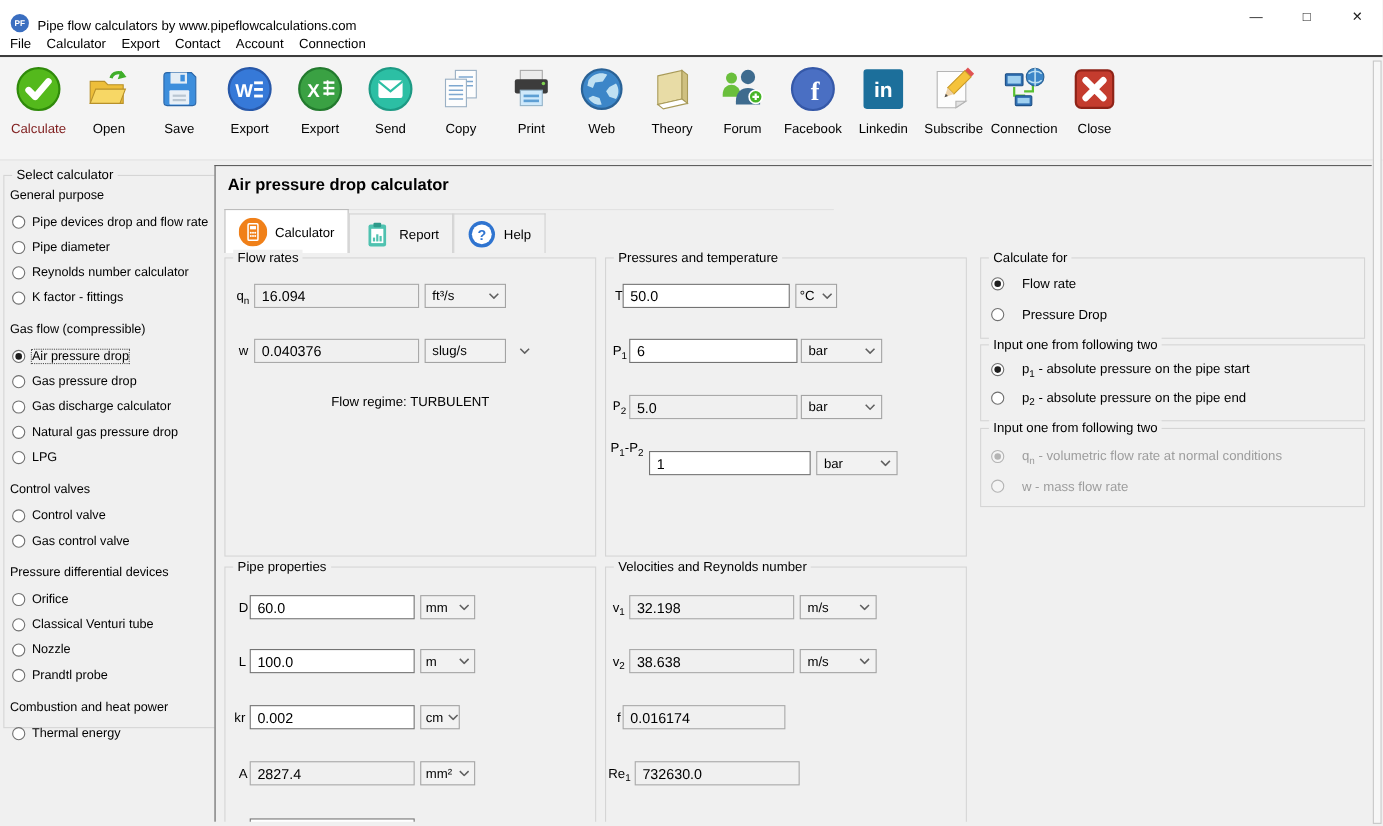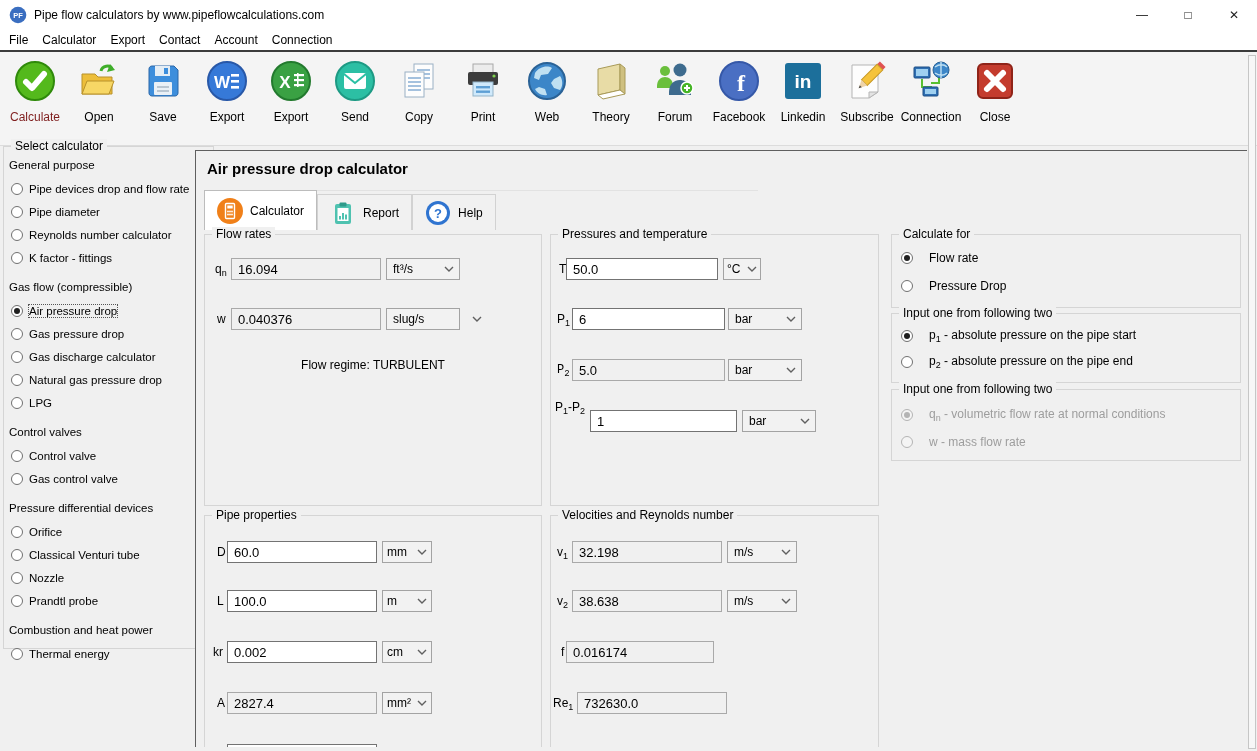--- a/index.html
+++ b/index.html
@@ -4,41 +4,41 @@
 <style>
   * { box-sizing: border-box; margin: 0; padding: 0; }
   html,body { width:1257px; height:751px; }
   body {
     font-family:"Liberation Sans", sans-serif;
     background:#f0f0f0; color:#000;
     position:relative; overflow:hidden; cursor:default;
     font-size:12px;
   }
   
-  .titlebar { height:30px; background:#ffffff; display:flex; align-items:center; padding-left:9px; }
+  .titlebar { height:30px; background:#ffffff; display:flex; align-items:flex-end; padding-left:9px; }
   .app-icon { width:18px; height:18px; flex:0 0 18px; }
   .title-text { margin-left:7px; font-size:12px; }
   .win-controls { margin-left:auto; display:flex; height:100%; }
   .win-btn { width:46px; height:100%; display:flex; align-items:center; justify-content:center; font-size:12px; color:#222; }
   
   .menubar { height:20px; background:#ffffff; display:flex; align-items:center; padding-left:2px; }
   .menu-item { padding:2px 7px; font-size:12px; }
   .menu-sep { height:2px; background:#3c3c3c; }
   
   .toolbar { height:94px; background:#f4f4f4; display:flex; align-items:flex-start; padding:7px 0 0 4px; border-bottom:1px solid #dcdcdc; }
   .tool-item { width:62px; margin-right:2px; display:flex; flex-direction:column; align-items:center; }
   .tool-icon { width:44px; height:44px; margin-bottom:7px; }
   .tool-label { font-size:12px; color:#000; white-space:nowrap; }
   .tool-label.accent { color:#7f1d1d; }
   
   .content { position:absolute; top:146px; left:0; width:1257px; bottom:0; background:#f0f0f0; }
   .groupbox { position:absolute; border:1px solid #d5d5d5; }
   .gb-title { position:absolute; top:-8px; left:7px; background:#f0f0f0; padding:0 4px; font-size:12px; white-space:nowrap; }
   
-  .sidebar-group { left:3px; top:0; width:211px; height:503px; }
+  .sidebar-group { left:3px; top:13px; width:211px; height:503px; }
   .side-section { margin-top:12px; }
   .side-section:first-of-type { margin-top:18px; }
   .side-section-label { margin:0 0 6px 5px; font-size:11.5px; white-space:nowrap; }
   .side-option { height:23px; padding-left:7px; display:flex; align-items:center; gap:6px; font-size:11.5px; white-space:nowrap; }
   .radio { width:12px; height:12px; flex:0 0 12px; border:1px solid #707070; border-radius:50%; background:#fff; position:relative; }
   .radio.sel::after { content:""; position:absolute; left:2px; top:2px; width:6px; height:6px; border-radius:50%; background:#1f1f1f; }
   .radio.dis { border-color:#b4b4b4; background:#f4f4f4; }
   .radio.dis.sel::after { background:#b4b4b4; }
   .focus-dotted { outline:1px dotted #555; }
   
@@ -525,21 +525,21 @@
       <div class="combo" style="left:177px;top:74px;width:50px;padding:0 4px;">
           <span>m</span>
           <svg class="chev" viewBox="0 0 10 6">
             <path d="M1 1l4 4 4-4" fill="none" stroke="#606060" stroke-width="1.4"></path>
           </svg>
         </div>
       <span class="flabel" style="left:8px;top:129px;"><span>kr</span></span>
       <div class="tinput" style="left:22px;top:125px;width:150px;">
           <span>0.002</span>
         </div>
-      <div class="combo" style="left:177px;top:125px;width:50px;padding:0 4px;">
+      <div class="combo" style="left:177px;top:125px;width:36px;padding:0 4px;">
           <span>cm</span>
           <svg class="chev" viewBox="0 0 10 6">
             <path d="M1 1l4 4 4-4" fill="none" stroke="#606060" stroke-width="1.4"></path>
           </svg>
         </div>
       <span class="flabel" style="left:12px;top:180px;"><span>A</span></span>
       <div class="tinput ro" style="left:22px;top:176px;width:150px;">
           <span>2827.4</span>
         </div>
       <div class="combo" style="left:177px;top:176px;width:50px;padding:0 4px;">

